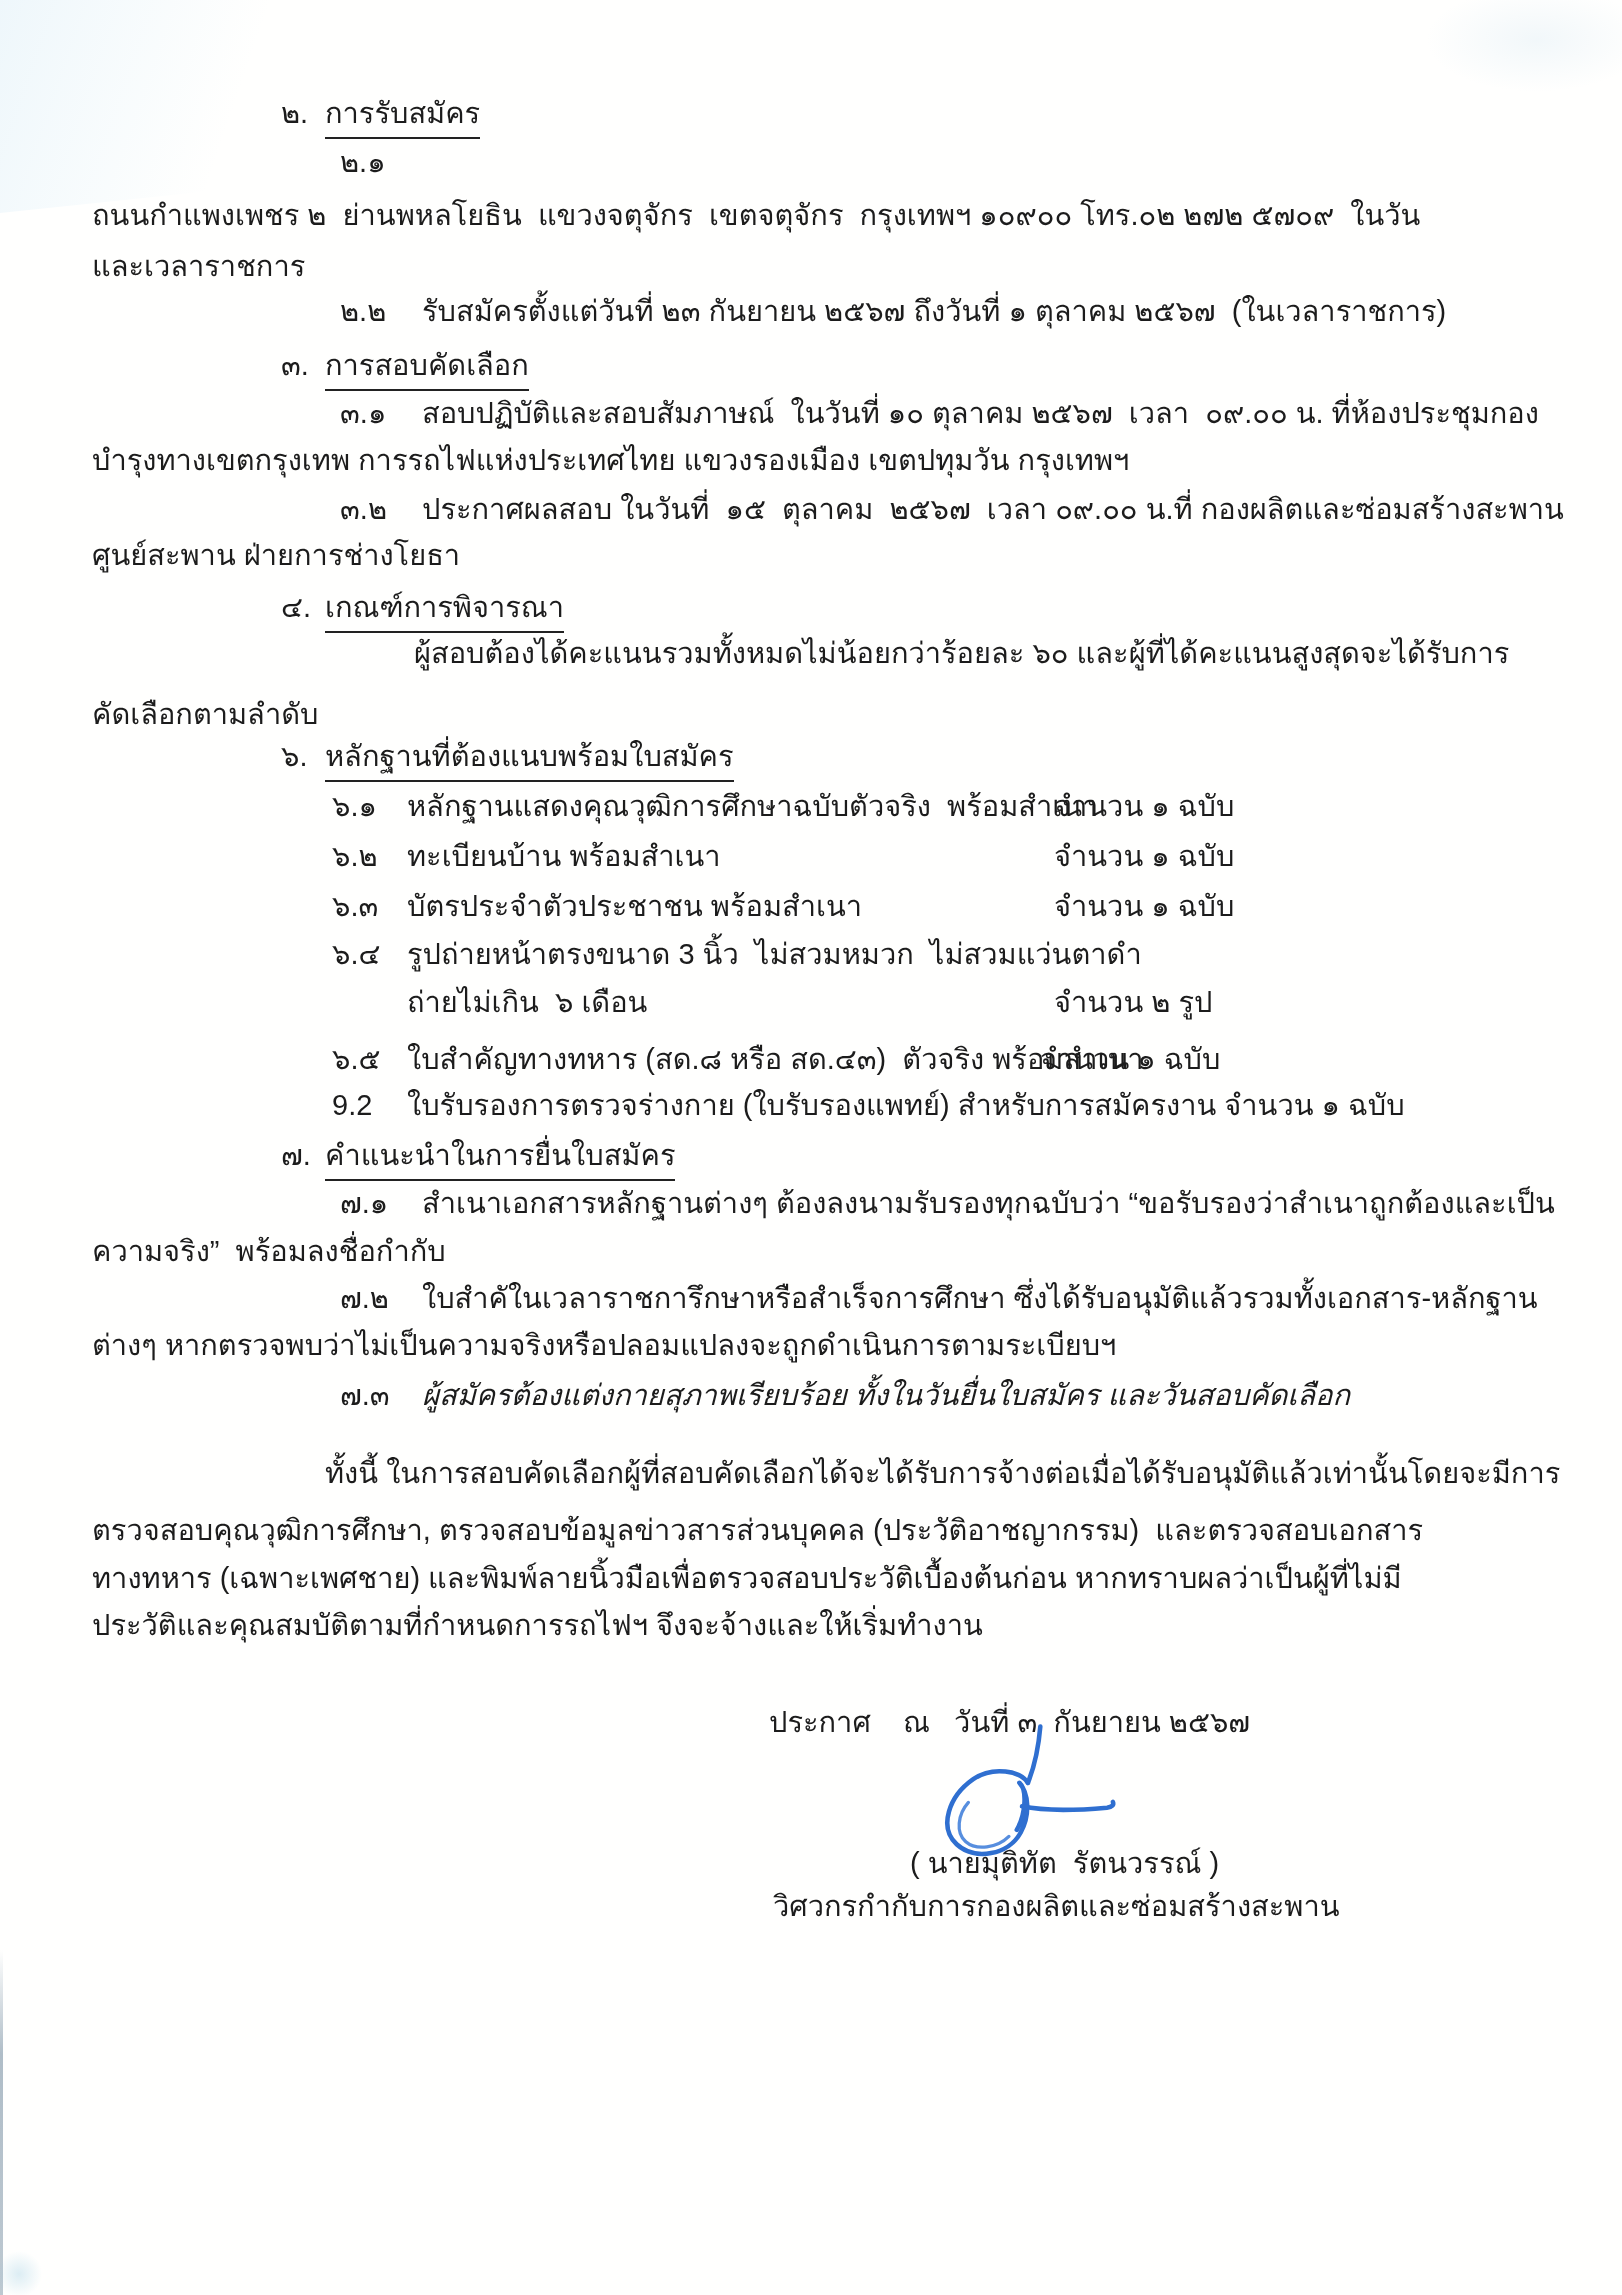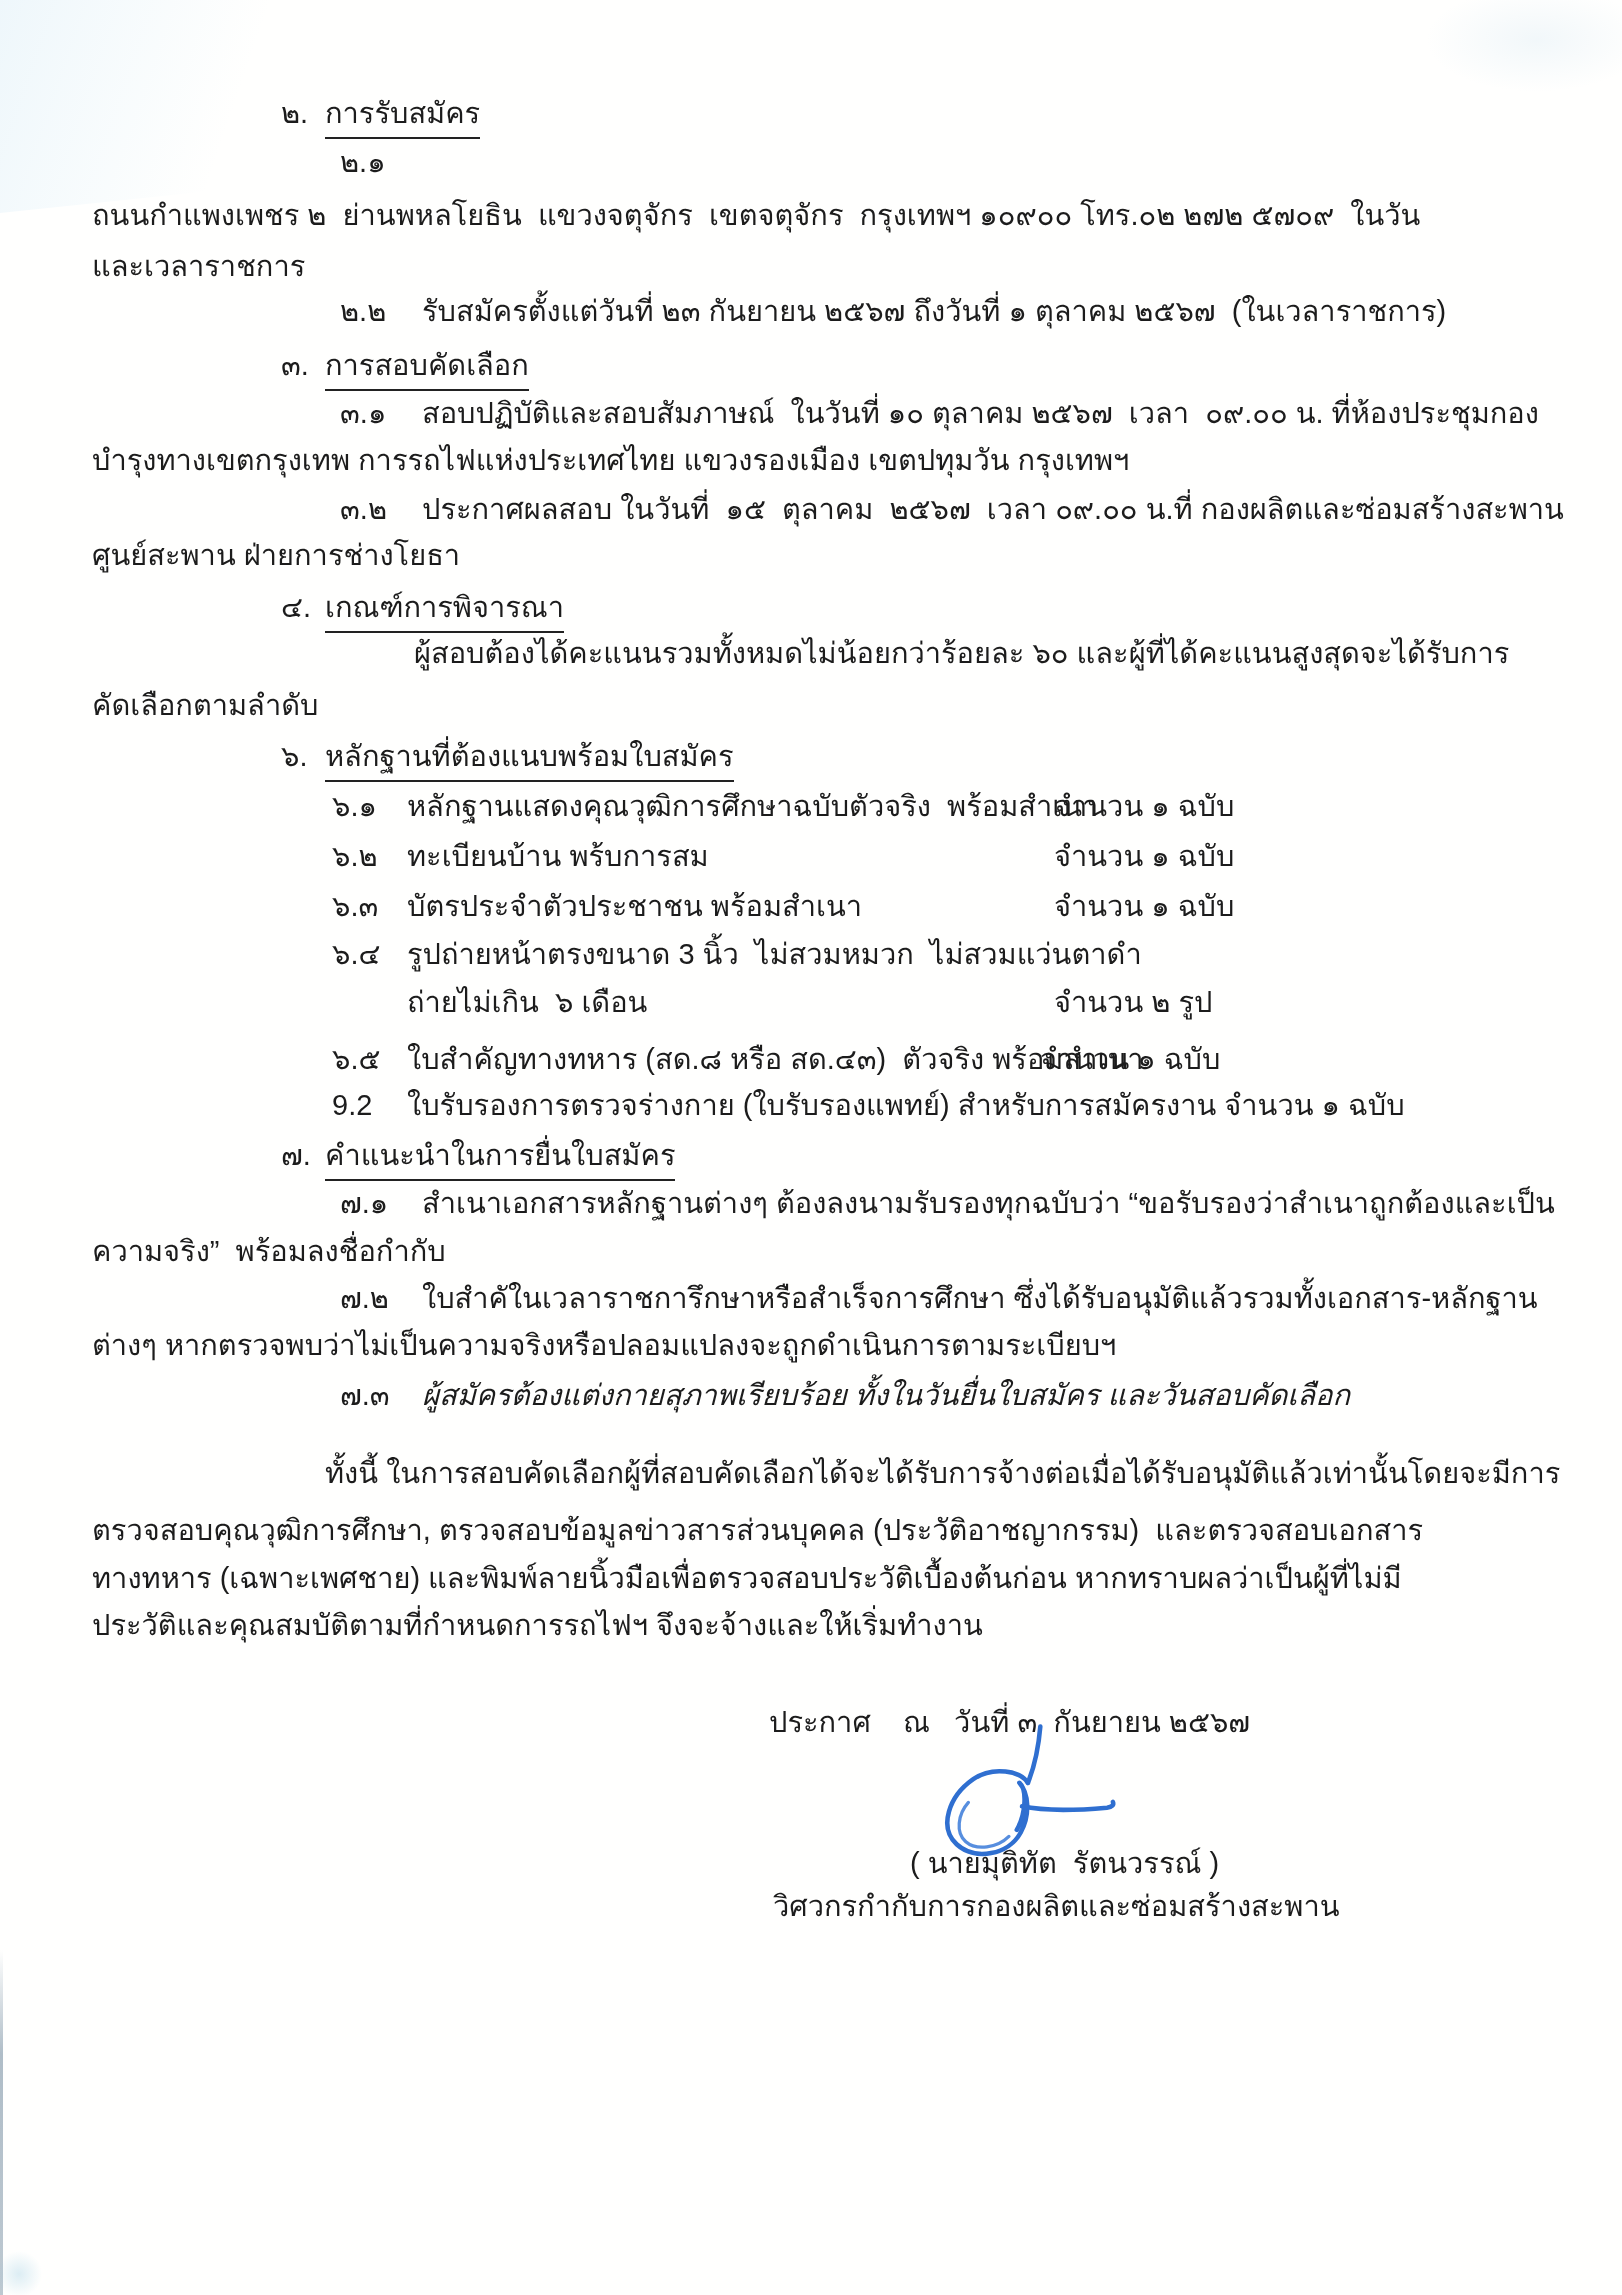--- a/index.html
+++ b/index.html
@@ -61,24 +61,24 @@
       <div class="line" style="top: 194px;"><span class="frag" style="left: 92px;">ถนนกำแพงเพชร ๒  ย่านพหลโยธิน  แขวงจตุจักร  เขตจตุจักร  กรุงเทพฯ ๑๐๙๐๐ โทร.๐๒ ๒๗๒ ๕๗๐๙  ในวัน</span></div>
       <div class="line" style="top: 245px;"><span class="frag" style="left: 92px;">และเวลาราชการ</span></div>
       <div class="line" style="top: 290px;"><span class="frag" style="left: 340px;">๒.๒</span><span class="frag" style="left: 422px;">รับสมัครตั้งแต่วันที่ ๒๓ กันยายน ๒๕๖๗ ถึงวันที่ ๑ ตุลาคม ๒๕๖๗  (ในเวลาราชการ)</span></div>
       <div class="line" style="top: 344px;"><span class="frag" style="left: 281px;">๓.</span><span class="frag underlined" style="left: 325px;">การสอบคัดเลือก</span></div>
       <div class="line" style="top: 392px;"><span class="frag" style="left: 340px;">๓.๑</span><span class="frag" style="left: 422px;">สอบปฏิบัติและสอบสัมภาษณ์  ในวันที่ ๑๐ ตุลาคม ๒๕๖๗  เวลา  ๐๙.๐๐ น. ที่ห้องประชุมกอง</span></div>
       <div class="line" style="top: 439px;"><span class="frag" style="left: 92px;">บำรุงทางเขตกรุงเทพ การรถไฟแห่งประเทศไทย แขวงรองเมือง เขตปทุมวัน กรุงเทพฯ</span></div>
       <div class="line" style="top: 488px;"><span class="frag" style="left: 340px;">๓.๒</span><span class="frag" style="left: 422px;">ประกาศผลสอบ ในวันที่  ๑๕  ตุลาคม  ๒๕๖๗  เวลา ๐๙.๐๐ น.ที่ กองผลิตและซ่อมสร้างสะพาน</span></div>
       <div class="line" style="top: 534px;"><span class="frag" style="left: 92px;">ศูนย์สะพาน ฝ่ายการช่างโยธา</span></div>
       <div class="line" style="top: 586px;"><span class="frag" style="left: 281px;">๔.</span><span class="frag underlined" style="left: 325px;">เกณฑ์การพิจารณา</span></div>
       <div class="line" style="top: 632px;"><span class="frag" style="left: 414px;">ผู้สอบต้องได้คะแนนรวมทั้งหมดไม่น้อยกว่าร้อยละ ๖๐ และผู้ที่ได้คะแนนสูงสุดจะได้รับการ</span></div>
-      <div class="line" style="top: 684px;"><span class="frag" style="left: 92px;">คัดเลือกตามลำดับ</span></div>
+      <div class="line" style="top: 684px;"><span class="frag" style="left: 92px; margin-top: 9px;">คัดเลือกตามลำดับ</span></div>
       <div class="line" style="top: 735px;"><span class="frag" style="left: 281px;">๖.</span><span class="frag underlined" style="left: 325px;">หลักฐานที่ต้องแนบพร้อมใบสมัคร</span></div>
       <div class="line" style="top: 785px;"><span class="frag" style="left: 332px;">๖.๑</span><span class="frag" style="left: 407px;">หลักฐานแสดงคุณวุฒิการศึกษาฉบับตัวจริง  พร้อมสำเนา</span><span class="frag" style="left: 1054px;">จำนวน ๑ ฉบับ</span></div>
-      <div class="line" style="top: 835px;"><span class="frag" style="left: 332px;">๖.๒</span><span class="frag" style="left: 407px;">ทะเบียนบ้าน พร้บการสม</span><span class="frag" style="left: 1054px;">จำนวน ๑ ฉบับ</span></div>
+      <div class="line" style="top: 835px;"><span class="frag" style="left: 332px;">๖.๒</span><span class="frag" style="left: 407px;">ทะเบียนบ้าน พร้อมสำเนา</span><span class="frag" style="left: 1054px;">จำนวน ๑ ฉบับ</span></div>
       <div class="line" style="top: 885px;"><span class="frag" style="left: 332px;">๖.๓</span><span class="frag" style="left: 407px;">บัตรประจำตัวประชาชน พร้อมสำเนา</span><span class="frag" style="left: 1054px;">จำนวน ๑ ฉบับ</span></div>
       <div class="line" style="top: 933px;"><span class="frag" style="left: 332px;">๖.๔</span><span class="frag" style="left: 407px;">รูปถ่ายหน้าตรงขนาด 3 นิ้ว  ไม่สวมหมวก  ไม่สวมแว่นตาดำ</span></div>
       <div class="line" style="top: 981px;"><span class="frag" style="left: 407px;">ถ่ายไม่เกิน  ๖ เดือน</span><span class="frag" style="left: 1054px;">จำนวน ๒ รูป</span></div>
       <div class="line" style="top: 1038px;"><span class="frag" style="left: 332px;">๖.๕</span><span class="frag" style="left: 407px;">ใบสำคัญทางทหาร (สด.๘ หรือ สด.๔๓)  ตัวจริง พร้อมสำเนา</span><span class="frag" style="left: 1040px;">จำนวน ๑ ฉบับ</span></div>
       <div class="line" style="top: 1084px;"><span class="frag" style="left: 332px;">9.2</span><span class="frag" style="left: 407px;">ใบรับรองการตรวจร่างกาย (ใบรับรองแพทย์) สำหรับการสมัครงาน จำนวน ๑ ฉบับ</span></div>
       <div class="line" style="top: 1134px;"><span class="frag" style="left: 281px;">๗.</span><span class="frag underlined" style="left: 325px;">คำแนะนำในการยื่นใบสมัคร</span></div>
       <div class="line" style="top: 1182px;"><span class="frag" style="left: 340px;">๗.๑</span><span class="frag" style="left: 422px;">สำเนาเอกสารหลักฐานต่างๆ ต้องลงนามรับรองทุกฉบับว่า “ขอรับรองว่าสำเนาถูกต้องและเป็น</span></div>
       <div class="line" style="top: 1230px;"><span class="frag" style="left: 92px;">ความจริง”  พร้อมลงชื่อกำกับ</span></div>
       <div class="line" style="top: 1277px;"><span class="frag" style="left: 340px;">๗.๒</span><span class="frag" style="left: 422px;">ใบสำคัในเวลาราชการึกษาหรือสำเร็จการศึกษา ซึ่งได้รับอนุมัติแล้วรวมทั้งเอกสาร-หลักฐาน</span></div>
       <div class="line" style="top: 1324px;"><span class="frag" style="left: 92px;">ต่างๆ หากตรวจพบว่าไม่เป็นความจริงหรือปลอมแปลงจะถูกดำเนินการตามระเบียบฯ</span></div>

